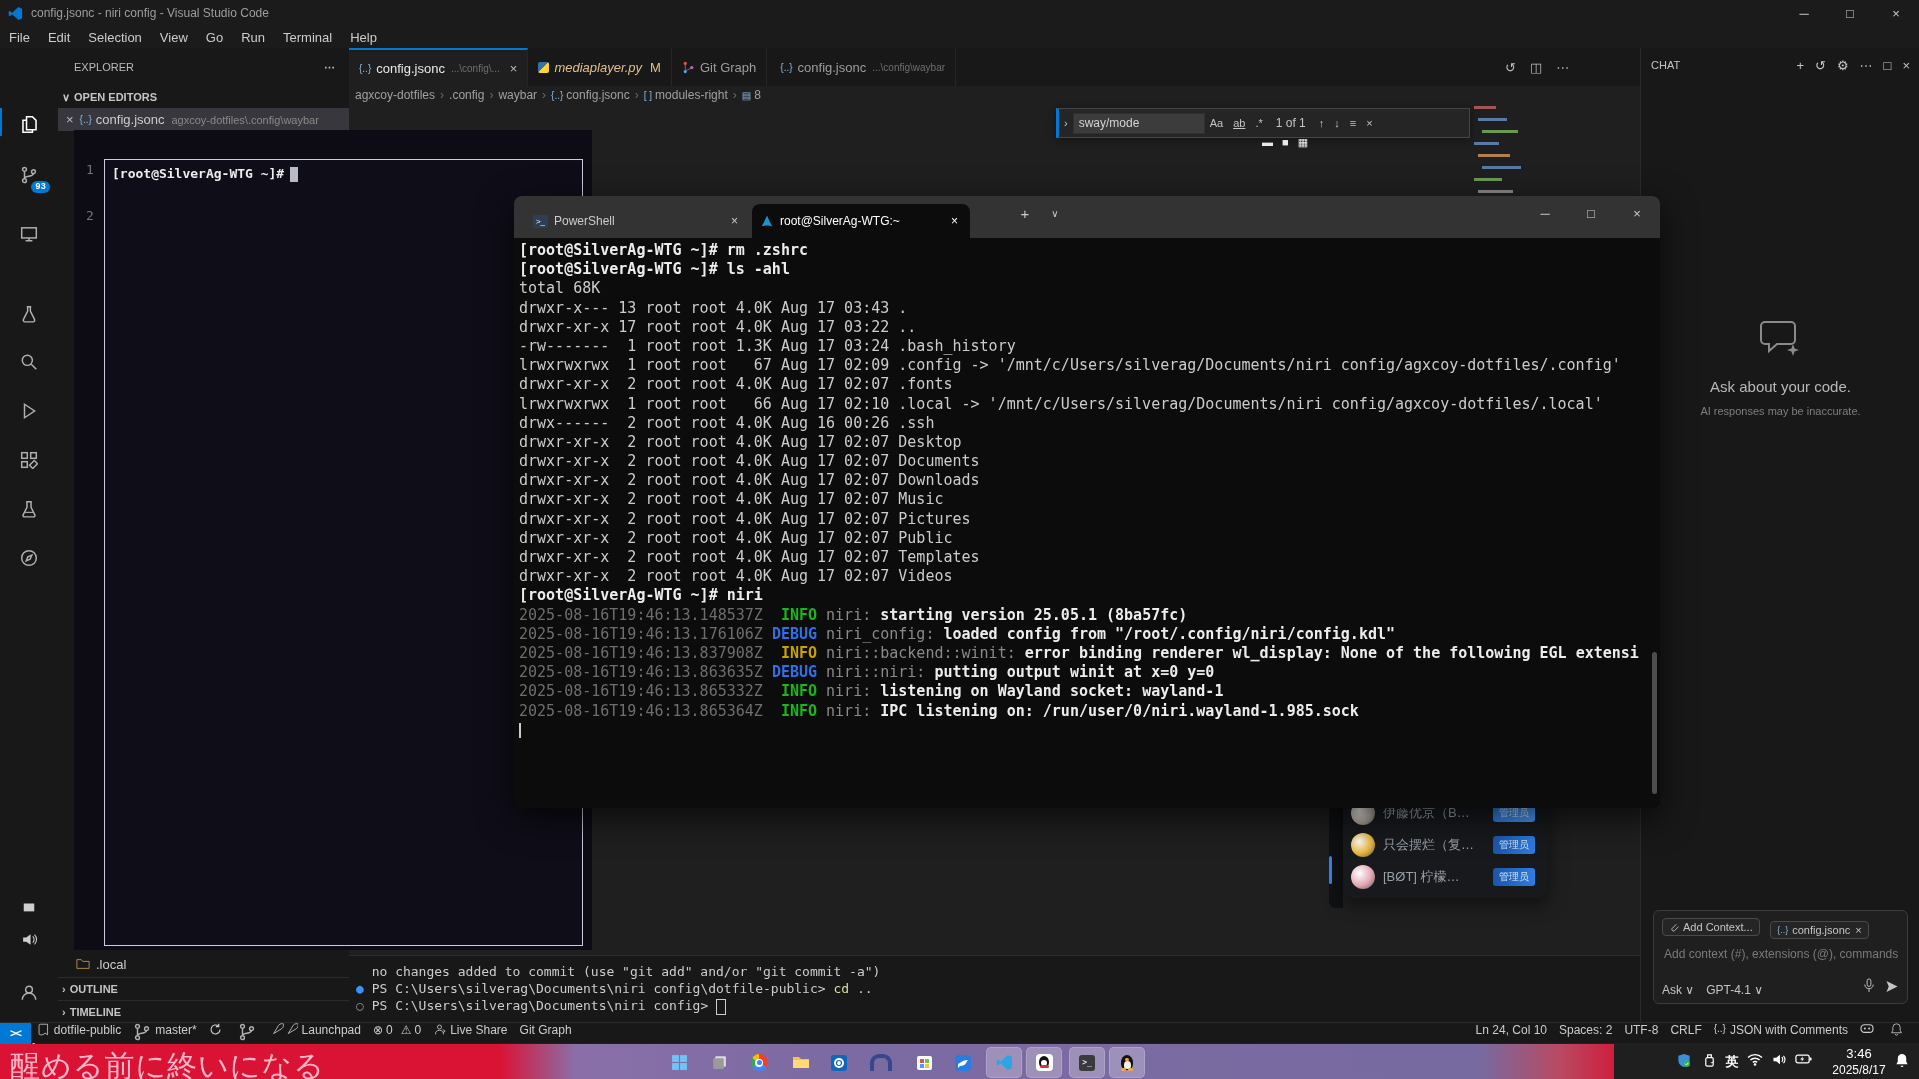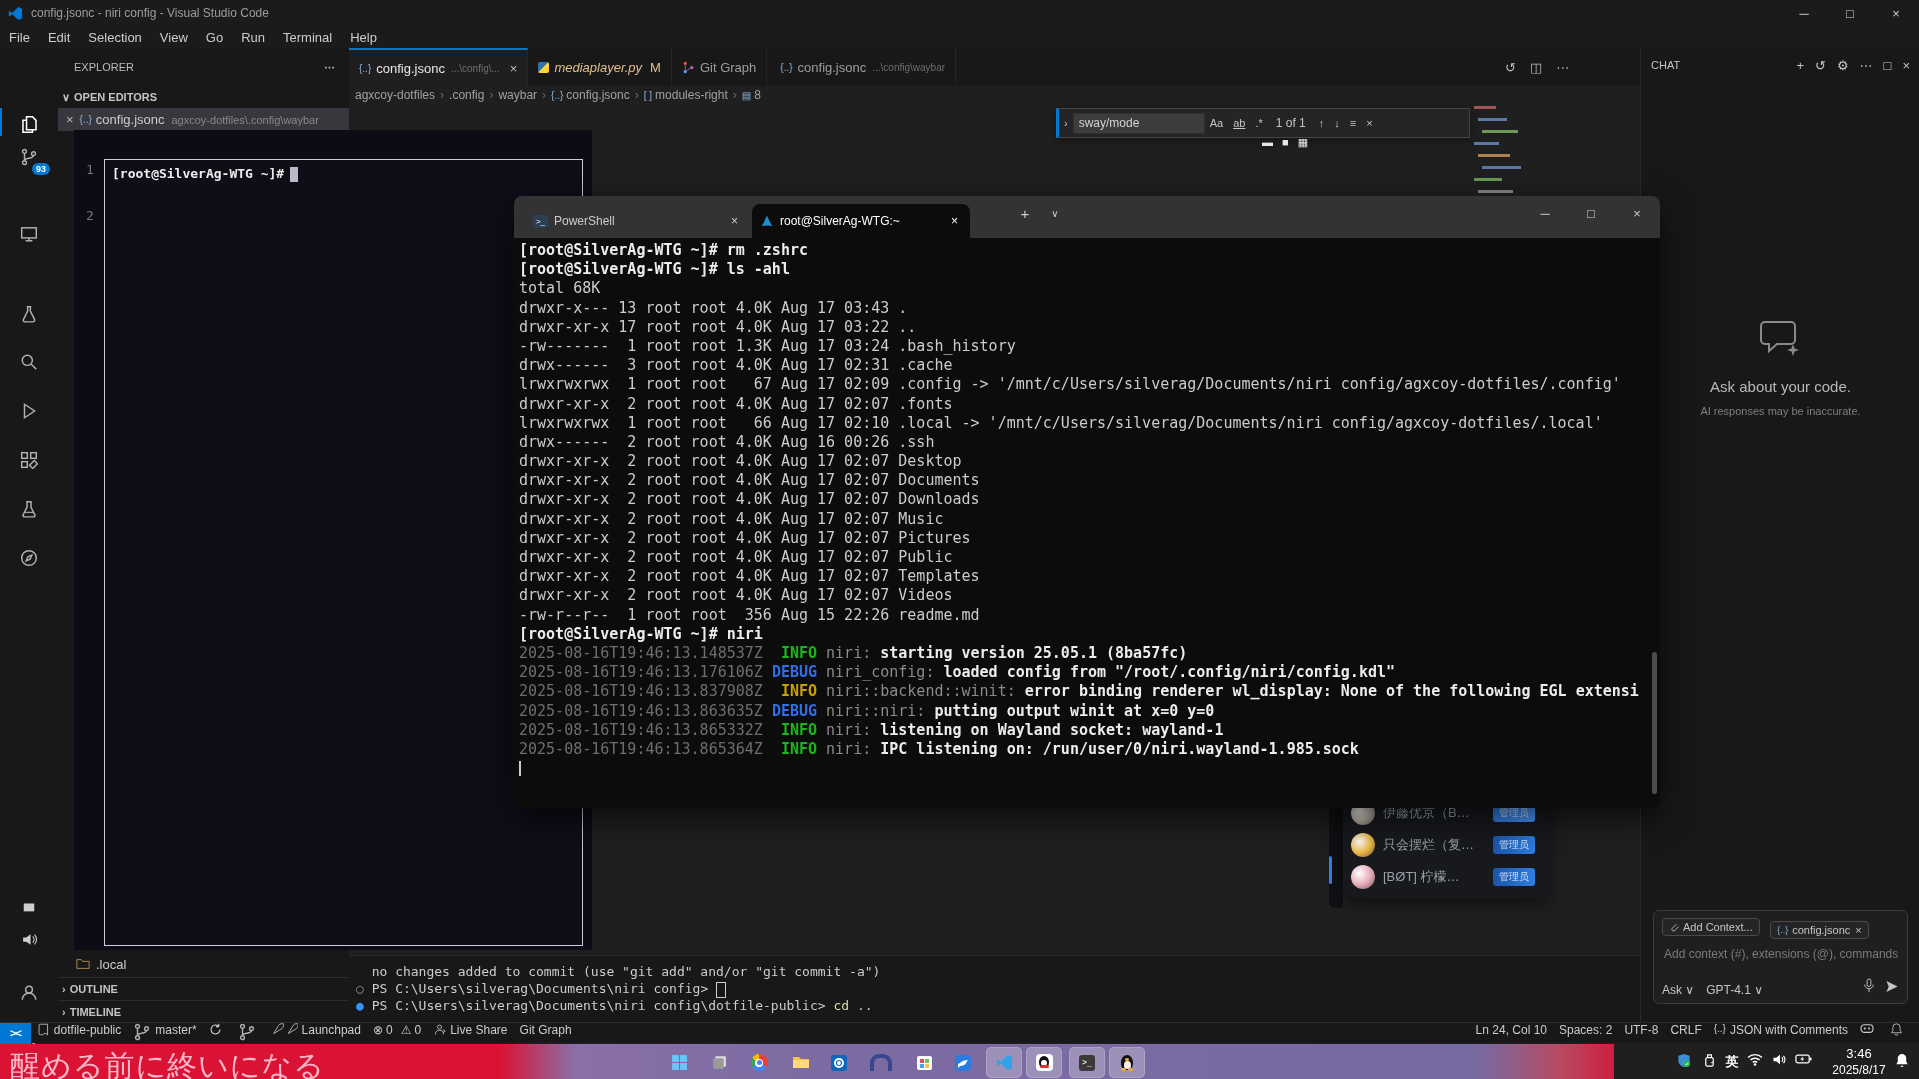--- a/index.html
+++ b/index.html
@@ -109,21 +109,21 @@
     </div>
 
   <div class="abs" id="activitybar">
       <div class="accent"></div>
       <div class="act-icon" style="top: 62px; filter: brightness(1.6);">
         <svg width="19" height="19" viewBox="0 0 16 16">
           <path d="M5.5 1.5h5l3 3v8h-8z" fill="none" stroke="#b0b0b0" stroke-width="1.3"></path>
           <path d="M5.5 4.5h-3v10h8v-2" fill="none" stroke="#b0b0b0" stroke-width="1.3"></path>
         </svg>
       </div>
-      <div class="act-icon" style="top: 95px;">
+      <div class="act-icon" style="top: 113px; font-family: Liberation Mono, monospace;">
         <svg width="18" height="18" viewBox="0 0 16 16">
           <g fill="none" stroke="#b0b0b0" stroke-width="1.3">
             <circle cx="4" cy="3" r="1.7"></circle>
             <circle cx="4" cy="13" r="1.7"></circle>
             <circle cx="12" cy="5" r="1.7"></circle>
             <path d="M4 4.7v6.6M12 6.7c0 3.3-8 1.6-8 4.6"></path>
           </g>
         </svg>
         <span class="badge">93</span>
       </div>
@@ -416,50 +416,48 @@
           <span style="margin-left:auto;padding:0 4px">×</span>
         </div>
       </div>
     <div id="termcontent" class="mono">
         <div class="tl" style=""><span class="t-b">[root@SilverAg-WTG ~]# rm .zshrc</span></div>
         <div class="tl" style=""><span class="t-b">[root@SilverAg-WTG ~]# ls -ahl</span></div>
         <div class="tl" style=""><span class="t-p">total 68K</span></div>
         <div class="tl" style=""><span class="t-p">drwxr-x--- 13 root root 4.0K Aug 17 03:43 .</span></div>
         <div class="tl" style=""><span class="t-p">drwxr-xr-x 17 root root 4.0K Aug 17 03:22 ..</span></div>
         <div class="tl" style=""><span class="t-p">-rw-------  1 root root 1.3K Aug 17 03:24 .bash_history</span></div>
-        <div class="tl" style=""><span class="t-p">drwx------  3 root root 4.0K Aug 17 02:31 .cache</span></div>
         <div class="tl" style=""><span class="t-p">lrwxrwxrwx  1 root root   67 Aug 17 02:09 .config -&gt; '/mnt/c/Users/silverag/Documents/niri config/agxcoy-dotfiles/.config'</span></div>
         <div class="tl" style=""><span class="t-p">drwxr-xr-x  2 root root 4.0K Aug 17 02:07 .fonts</span></div>
         <div class="tl" style=""><span class="t-p">lrwxrwxrwx  1 root root   66 Aug 17 02:10 .local -&gt; '/mnt/c/Users/silverag/Documents/niri config/agxcoy-dotfiles/.local'</span></div>
         <div class="tl" style=""><span class="t-p">drwx------  2 root root 4.0K Aug 16 00:26 .ssh</span></div>
         <div class="tl" style=""><span class="t-p">drwxr-xr-x  2 root root 4.0K Aug 17 02:07 Desktop</span></div>
         <div class="tl" style=""><span class="t-p">drwxr-xr-x  2 root root 4.0K Aug 17 02:07 Documents</span></div>
         <div class="tl" style=""><span class="t-p">drwxr-xr-x  2 root root 4.0K Aug 17 02:07 Downloads</span></div>
         <div class="tl" style=""><span class="t-p">drwxr-xr-x  2 root root 4.0K Aug 17 02:07 Music</span></div>
         <div class="tl" style=""><span class="t-p">drwxr-xr-x  2 root root 4.0K Aug 17 02:07 Pictures</span></div>
         <div class="tl" style=""><span class="t-p">drwxr-xr-x  2 root root 4.0K Aug 17 02:07 Public</span></div>
         <div class="tl" style=""><span class="t-p">drwxr-xr-x  2 root root 4.0K Aug 17 02:07 Templates</span></div>
         <div class="tl" style=""><span class="t-p">drwxr-xr-x  2 root root 4.0K Aug 17 02:07 Videos</span></div>
-        <div class="tl" style=""><span class="t-p">-rw-r--r--  1 root root  356 Aug 15 22:26 readme.md</span></div>
         <div class="tl" style=""><span class="t-b">[root@SilverAg-WTG ~]# niri</span></div>
         <div class="tl" style=""><span class="t-ts">2025-08-16T19:46:13.148537Z</span><span class="t-p">  </span><span class="t-info">INFO</span><span class="t-dim"> niri:</span><span class="t-msg"> starting version 25.05.1 (8ba57fc)</span></div>
         <div class="tl" style=""><span class="t-ts">2025-08-16T19:46:13.176106Z</span><span class="t-p"> </span><span class="t-debug">DEBUG</span><span class="t-dim"> niri_config:</span><span class="t-msg"> loaded config from "/root/.config/niri/config.kdl"</span></div>
         <div class="tl" style=""><span class="t-ts">2025-08-16T19:46:13.837908Z</span><span class="t-p">  </span><span class="t-warn">INFO</span><span class="t-dim"> niri::backend::winit:</span><span class="t-msg"> error binding renderer wl_display: None of the following EGL extensi</span></div>
         <div class="tl" style=""><span class="t-ts">2025-08-16T19:46:13.863635Z</span><span class="t-p"> </span><span class="t-debug">DEBUG</span><span class="t-dim"> niri::niri:</span><span class="t-msg"> putting output winit at x=0 y=0</span></div>
         <div class="tl" style=""><span class="t-ts">2025-08-16T19:46:13.865332Z</span><span class="t-p">  </span><span class="t-info">INFO</span><span class="t-dim"> niri:</span><span class="t-msg"> listening on Wayland socket: wayland-1</span></div>
         <div class="tl" style=""><span class="t-ts">2025-08-16T19:46:13.865364Z</span><span class="t-p">  </span><span class="t-info">INFO</span><span class="t-dim"> niri:</span><span class="t-msg"> IPC listening on: /run/user/0/niri.wayland-1.985.sock</span></div>
         <div class="tl" style=""><span class="t-cursor"></span></div>
       </div>
     <div id="termscroll"></div>
   </div>
 
   <div class="abs" id="panelterm">
       <div class="pl" style=""><span class="p-p">  no changes added to commit (use "git add" and/or "git commit -a")</span></div>
+      <div class="pl" style=""><span class="p-run">● </span><span class="p-p">PS C:\Users\silverag\Documents\niri config\dotfile-public&gt; </span><span class="p-y">cd</span><span class="p-p"> ..</span></div>
       <div class="pl" style=""><span class="p-idle">○ </span><span class="p-p">PS C:\Users\silverag\Documents\niri config&gt; </span><span class="p-cur"></span></div>
-      <div class="pl" style=""><span class="p-run">● </span><span class="p-p">PS C:\Users\silverag\Documents\niri config\dotfile-public&gt; </span><span class="p-y">cd</span><span class="p-p"> ..</span></div>
     </div>
 
   <div class="abs" id="statusbar">
     <div id="sb-remote">
         <span>&gt;&lt;</span>
       </div>
     <div id="sb-left" style="display:flex">
         <div class="sb-item" style="">
           <span style="margin-right:4px;display:inline-flex">
             <svg width="13" height="13" viewBox="0 0 16 16">

